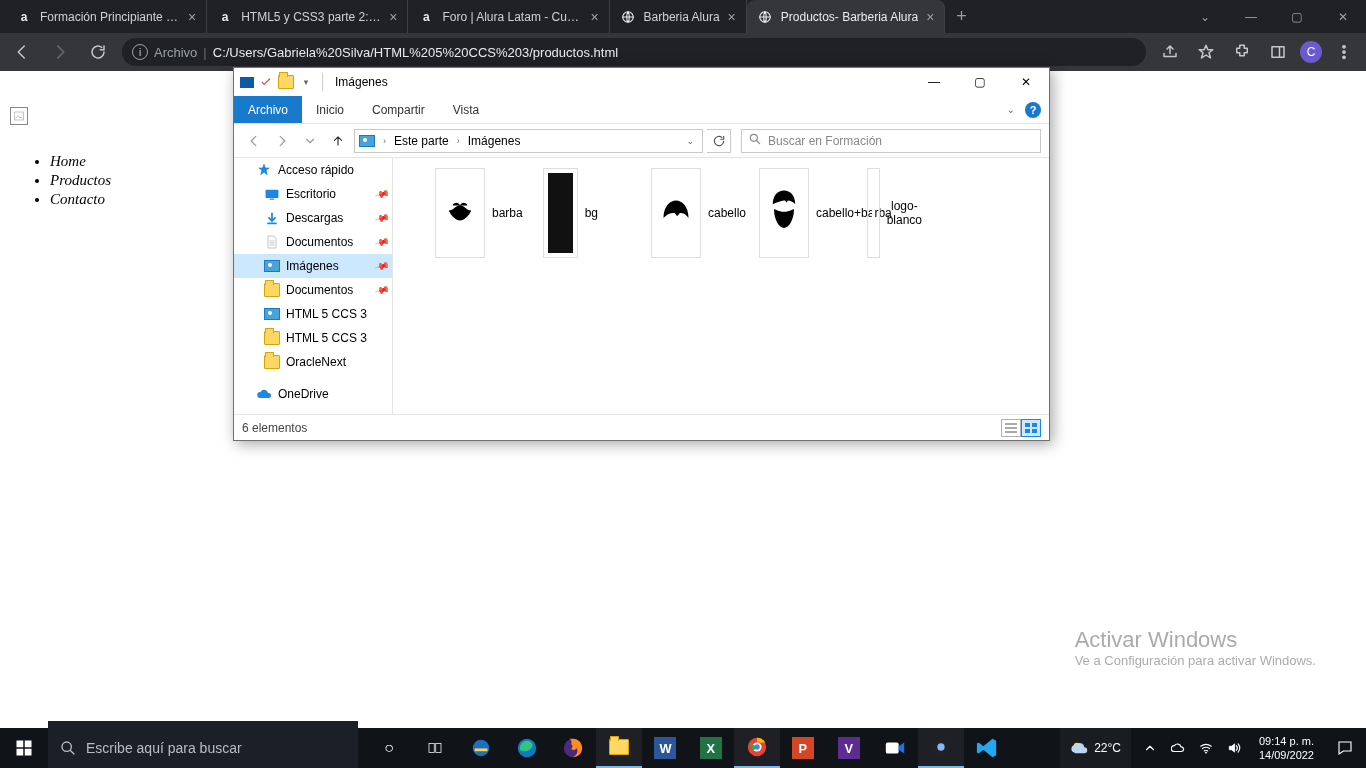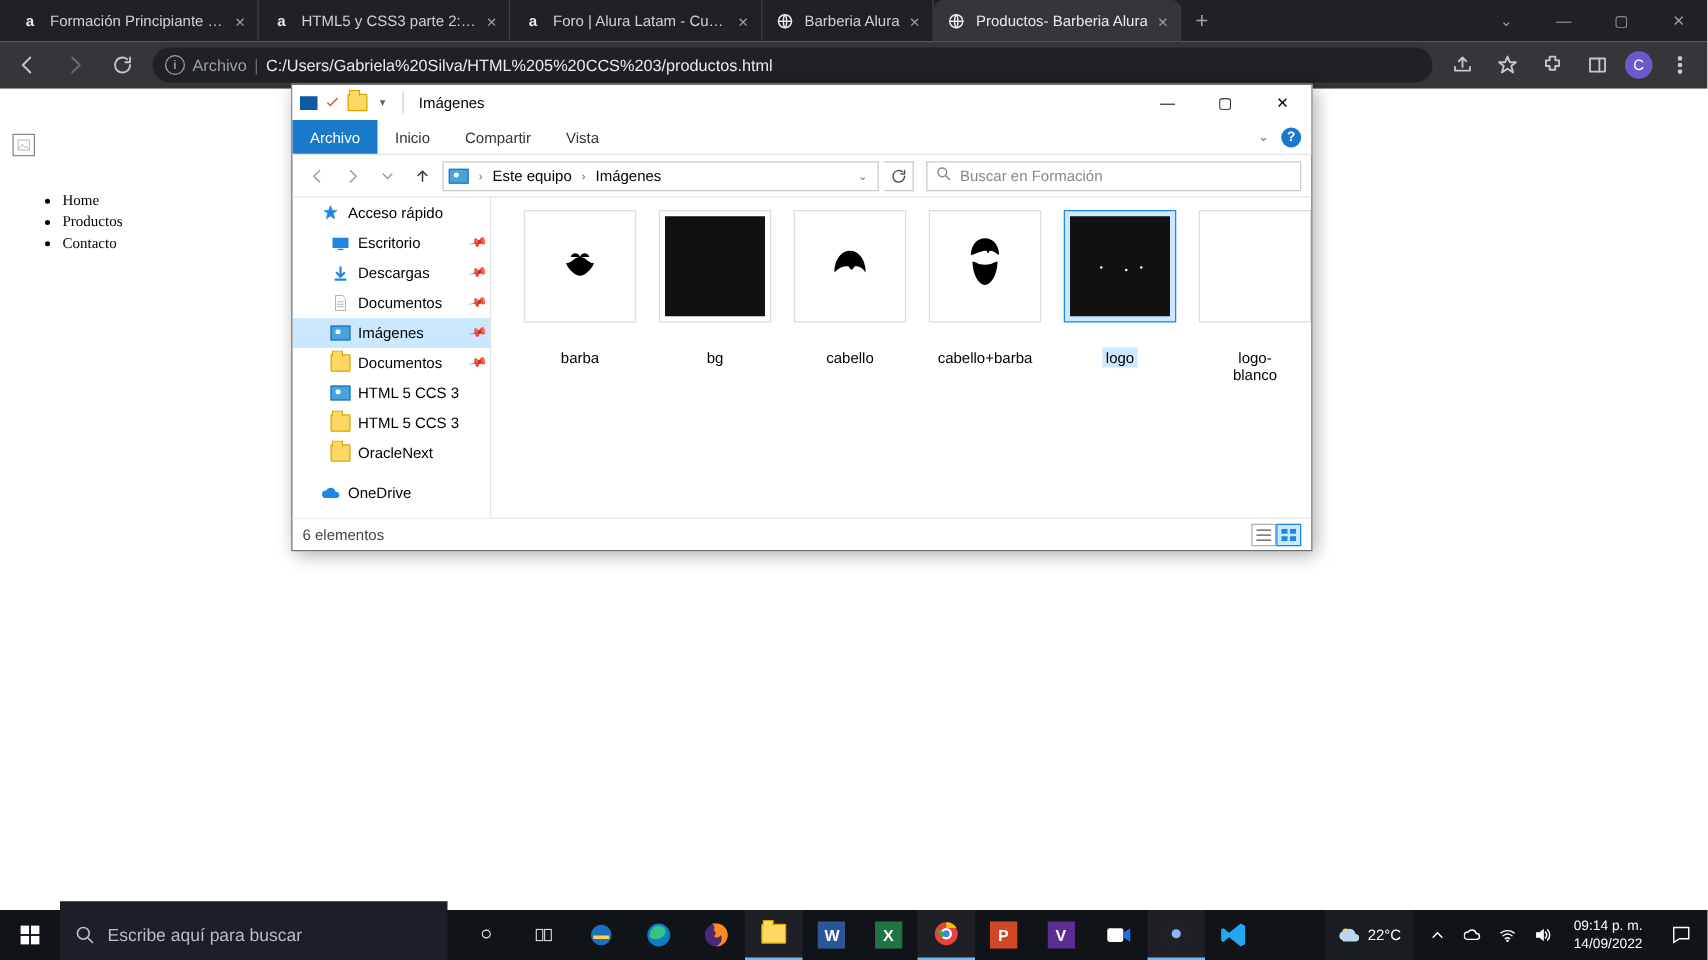--- a/index.html
+++ b/index.html
@@ -29,21 +29,21 @@
   .omnibox .info-icon { width: 16px; height: 16px; border-radius: 50%; border: 1px solid #9ba0a5; display: inline-flex; align-items: center; justify-content: center; font-size: 10px; }
   .omnibox .label { color: #9ba0a5; }
   .omnibox .sep { color: #6a6d70; }
   .omnibox .url { color: #e8eaed; }
   .right-icons { display: flex; gap: 8px; align-items: center; }
   .avatar { width: 22px; height: 22px; border-radius: 50%; background: #6a5acd; color: #fff; display: inline-flex; align-items: center; justify-content: center; font-size: 12px; }
 
   
   .page-content { position: absolute; top: 71px; left: 0; right: 0; bottom: 40px; background: #fff; }
   .broken-img { position: absolute; top: 36px; left: 10px; width: 18px; height: 18px; border: 1px solid #888; display: flex; align-items: center; justify-content: center; font-size: 10px; color: #555; }
-  .nav-list { position: absolute; top: 80px; left: 30px; list-style: disc; padding-left: 20px; font-family: "Times New Roman", serif; font-size: 12px; color: #000; }
+  .nav-list { position: absolute; top: 80px; left: 30px; list-style: disc; padding-left: 20px; font-family: "Times New Roman", serif; font-size: 15px; color: #000; font-style: italic; }
   .nav-list li { margin: 2px 0; }
 
   
   .explorer { position: absolute; top: 67px; left: 233px; width: 817px; height: 374px; background: #fff; border: 1px solid #707070; box-shadow: 3px 3px 14px rgba(0,0,0,0.35); display: flex; flex-direction: column; font-size: 12px; }
   .exp-titlebar { height: 28px; display: flex; align-items: center; padding-left: 6px; background: #fff; }
   .exp-qat { display: flex; gap: 4px; align-items: center; }
   .qat-icon { width: 16px; height: 16px; display: inline-flex; align-items: center; justify-content: center; }
   .qat-icon.sq { background: #0c59a4; width: 14px; height: 11px; }
   .folder-ic { width: 16px; height: 14px; background: #ffd863; border: 1px solid #d9a400; border-radius: 1px; position: relative; }
   .folder-ic::before { content: ""; position: absolute; top: -4px; left: 0; width: 7px; height: 4px; background: #ffd863; border: 1px solid #d9a400; border-bottom: none; border-radius: 1px 1px 0 0; }
@@ -82,21 +82,21 @@
   .pin { margin-left: auto; margin-right: 4px; color: #6f6f6f; font-size: 10px; transform: rotate(30deg); }
   .nic { width: 16px; height: 16px; display: inline-flex; align-items: center; justify-content: center; }
   .nic.star svg { width: 14px; height: 14px; fill: #1c87e5; stroke: #1c87e5; }
   .nic.desk svg { width: 14px; height: 11px; fill: #1c87e5; }
   .nic.down svg { width: 14px; height: 14px; fill: #1c87e5; }
   .nic.doc svg { width: 12px; height: 14px; }
   .nic.cloud svg { width: 16px; height: 12px; fill: #1c87e5; }
 
   .exp-content { flex: 1; position: relative; padding: 10px 0 0 10px; overflow: auto; }
   .thumbs { display: flex; gap: 18px; flex-wrap: wrap; }
-  .thumb-item { width: 90px; display: flex; flex-direction: column; align-items: center; gap: 20px; font-size: 12px; padding-left: 32px; }
+  .thumb-item { width: 90px; display: flex; flex-direction: row; align-items: center; gap: 4px; font-size: 12px; padding-left: 32px; }
   .thumb-item.selected .thumb-box { border: 1px solid #1c87e5; background: #cce8ff; padding: 4px; }
   .thumb-item.selected .thumb-label { background: #cce8ff; }
   .thumb-box { width: 90px; height: 90px; border: 1px solid #ddd; padding: 4px; display: flex; align-items: center; justify-content: center; }
   .thumb-inner { width: 100%; height: 100%; background: #fff; display: flex; align-items: center; justify-content: center; }
   .thumb-inner.dark { background: #111; }
   .thumb-label { max-width: 90px; text-align: center; padding: 1px 3px; }
   .mustache svg { width: 40px; height: 40px; fill: #000; }
   .hair svg { width: 40px; height: 40px; fill: #000; }
   .face svg { width: 40px; height: 50px; fill: #000; }
   .logo-dots { position: relative; width: 100%; height: 100%; background: #000; }
@@ -245,20 +245,24 @@
         <path d="M3 4h18v16H3z" fill="none" stroke="#888"></path>
         <path d="M5 17l5-6 4 5 2-2 3 3" fill="none" stroke="#888"></path>
       </svg>
   </div>
   <ul class="nav-list">
     <li><span>Home</span></li>
     <li><span>Productos</span></li>
     <li><span>Contacto</span></li>
   </ul>
 
+  <div class="watermark">
+    <div class="wm1">Activar Windows</div>
+    <div class="wm2">Ve a Configuración para activar Windows.</div>
+  </div>
 </div>
 
 <div class="explorer">
   <div class="exp-titlebar">
     <div class="exp-qat">
       <span class="qat-icon sq"></span>
       <span class="qat-icon">
           <svg width="14" height="14" viewBox="0 0 24 24">
             <path d="M5 12l4 4 10-10" stroke="#d9534f" fill="none" stroke-width="2"></path>
           </svg>
@@ -316,21 +320,21 @@
         <svg viewBox="0 0 24 24">
           <path class="st" d="M12 19V5M6 11l6-6 6 6"></path>
         </svg>
       </div>
     <div class="addr-box">
       <span class="nic">
           <span class="img-ic"></span>
         </span>
       <span class="addr-chev">›</span>
       <span class="addr-seg">
-          <span>Este equipo</span>
+          <span>Este parte</span>
         </span>
       <span class="addr-chev">›</span>
       <span class="addr-seg">
           <span>Imágenes</span>
         </span>
       <span style="margin-left:auto" class="addr-chev">⌄</span>
     </div>
     <div class="refresh-box">
         <svg width="14" height="14" viewBox="0 0 24 24">
           <path class="st" d="M20 12a8 8 0 1 1-3-6.2M20 4v5h-5"></path>
@@ -464,30 +468,20 @@
           <div class="thumb-box">
               <div class="thumb-inner face">
             <svg viewBox="0 0 64 80">
                   <path d="M14 26c0-14 8-22 18-22s18 8 18 22c-4-4-8-6-12-6-2 4-2 4-4 0-6 0-10 2-20 6z M16 34c4 0 6 4 16 4s12-4 16-4c0 16-8 30-16 30S16 50 16 34z"></path>
                 </svg>
           </div>
             </div>
           <div class="thumb-label">cabello+barba</div>
         </div>
 
-        <div class="thumb-item selected">
-          <div class="thumb-box">
-              <div class="thumb-inner dark logo-dots">
-            <span class="d" style="top:50%;left:30%"></span>
-                <span class="d" style="top:52%;left:55%"></span>
-                <span class="d" style="top:50%;left:70%"></span>
-          </div>
-            </div>
-          <div class="thumb-label">logo</div>
-        </div>
 
         <div class="thumb-item">
           <div class="thumb-box">
               <div class="thumb-inner"></div>
             </div>
           <div class="thumb-label">logo-blanco</div>
         </div>
 
       </div>
     </div>

